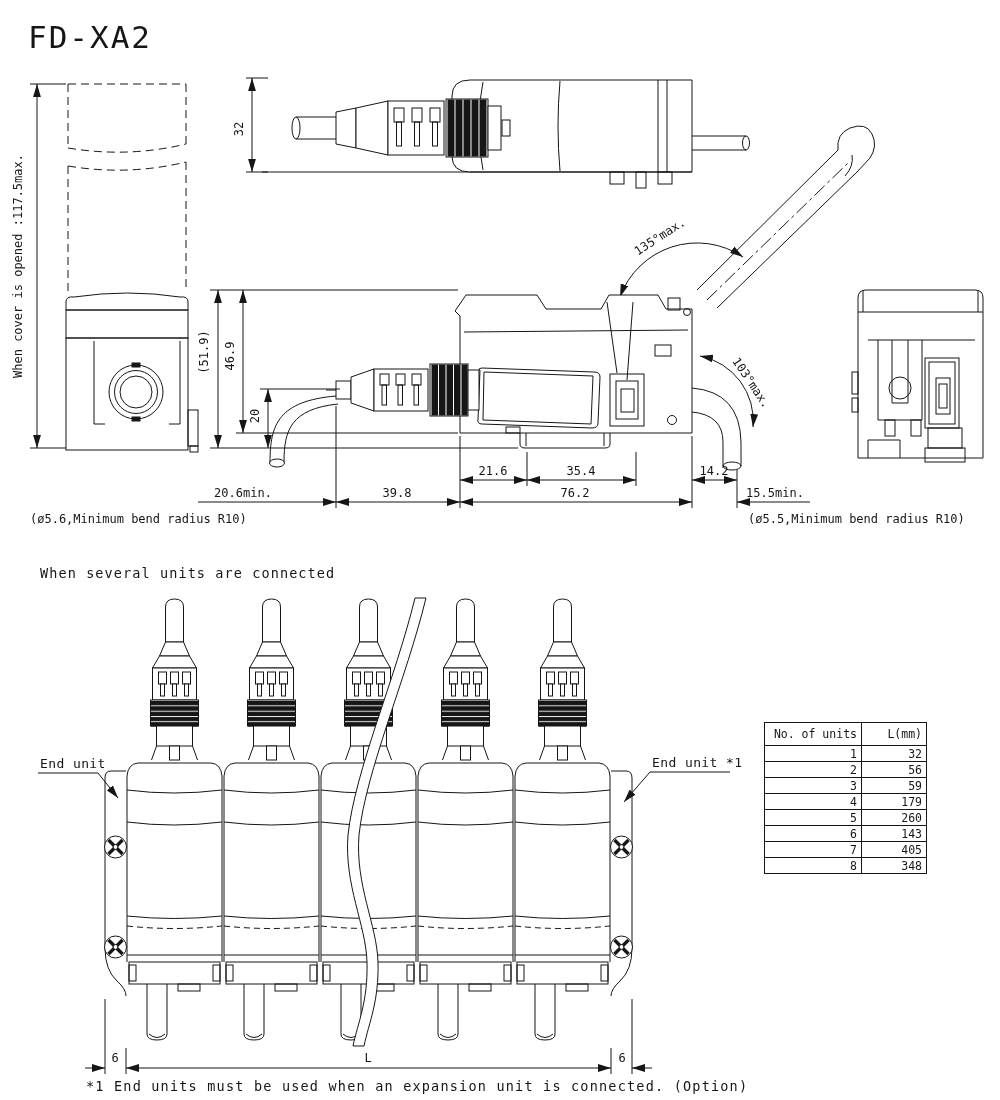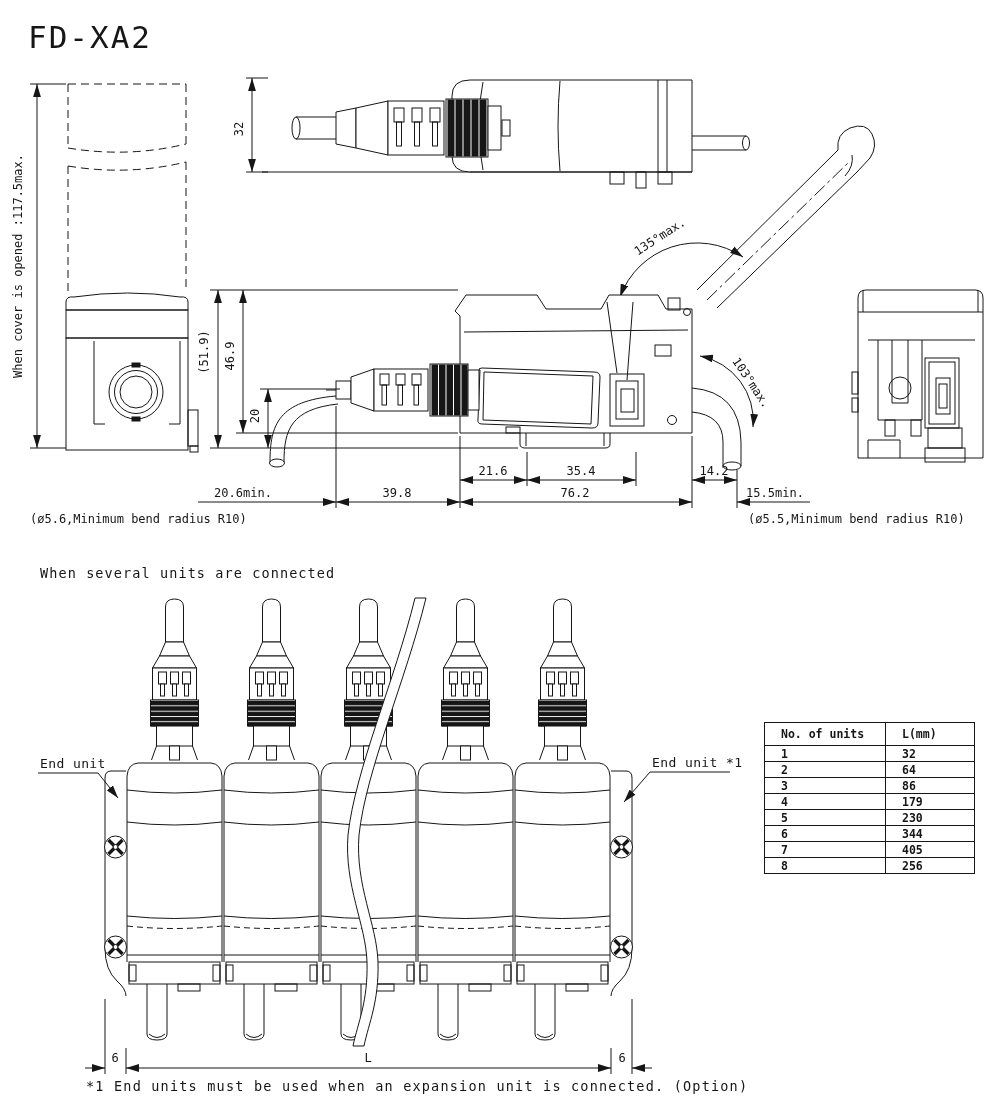--- a/index.html
+++ b/index.html
@@ -7,21 +7,21 @@
           font-family:"DejaVu Sans Mono",monospace;color:#151515;}
   svg{position:absolute;left:0;top:0;}
   svg text{stroke:none;fill:#161616;font-family:"DejaVu Sans Mono",monospace;}
   .title{font-size:31px;letter-spacing:2px;}
   .t12{font-size:12px;}
   .t13{font-size:13px;letter-spacing:.4px;}
   .t14{font-size:13.5px;letter-spacing:1.1px;}
   .ftn{font-size:13.5px;letter-spacing:1.2px;}
   #spec-table{position:absolute;left:764px;top:722px;border-collapse:collapse;background:#fff;}
   #spec-table th,#spec-table td{border:1px solid #161616;font-family:"DejaVu Sans Mono",monospace;
-      font-size:11.5px;font-weight:bold;text-align:left;padding:0 16px;color:#161616;}
+      font-size:11.5px;font-weight:normal;text-align:right;padding:0 4px;color:#161616;}
   #spec-table th{height:22px;}
   #spec-table td{height:15px;}
   .cu{width:88px;} .cl{width:56px;}
 </style>
 </head>
 <body>
 
 <div class="canvas">
 
 <svg width="1000" height="1100" viewBox="0 0 1000 1100">
@@ -280,42 +280,42 @@
         <tr>
     <th class="cu">No. of units</th>
     <th class="cl">L(mm)</th>
   </tr>
   <tr>
           <td>1</td>
           <td>32</td>
         </tr>
   <tr>
           <td>2</td>
-          <td>64</td>
+          <td>56</td>
         </tr>
   <tr>
           <td>3</td>
-          <td>86</td>
+          <td>59</td>
         </tr>
   <tr>
           <td>4</td>
           <td>179</td>
         </tr>
   <tr>
           <td>5</td>
-          <td>230</td>
+          <td>260</td>
         </tr>
   <tr>
           <td>6</td>
-          <td>344</td>
+          <td>143</td>
         </tr>
   <tr>
           <td>7</td>
           <td>405</td>
         </tr>
   <tr>
           <td>8</td>
-          <td>256</td>
+          <td>348</td>
         </tr>
 </tbody>
     </table>
 
 </div>
 
 </body></html>

